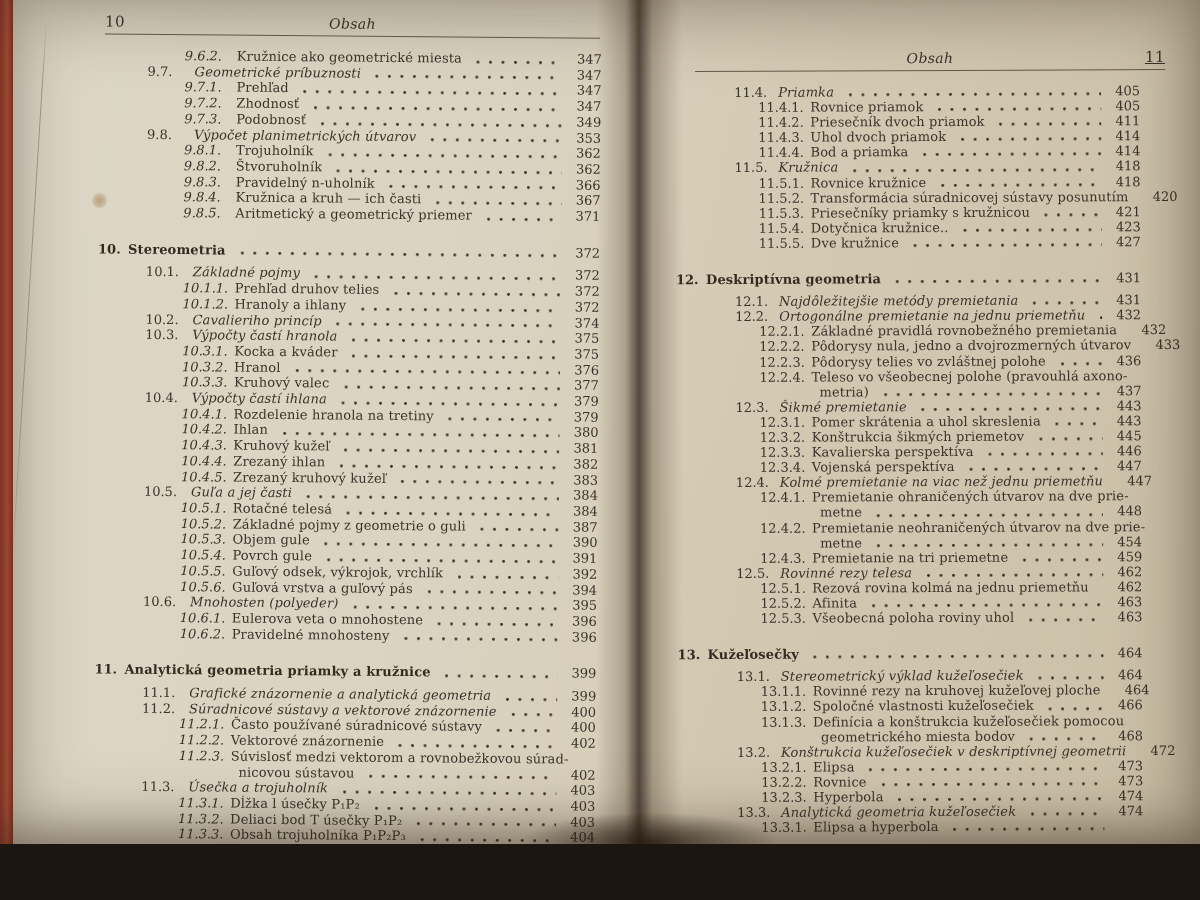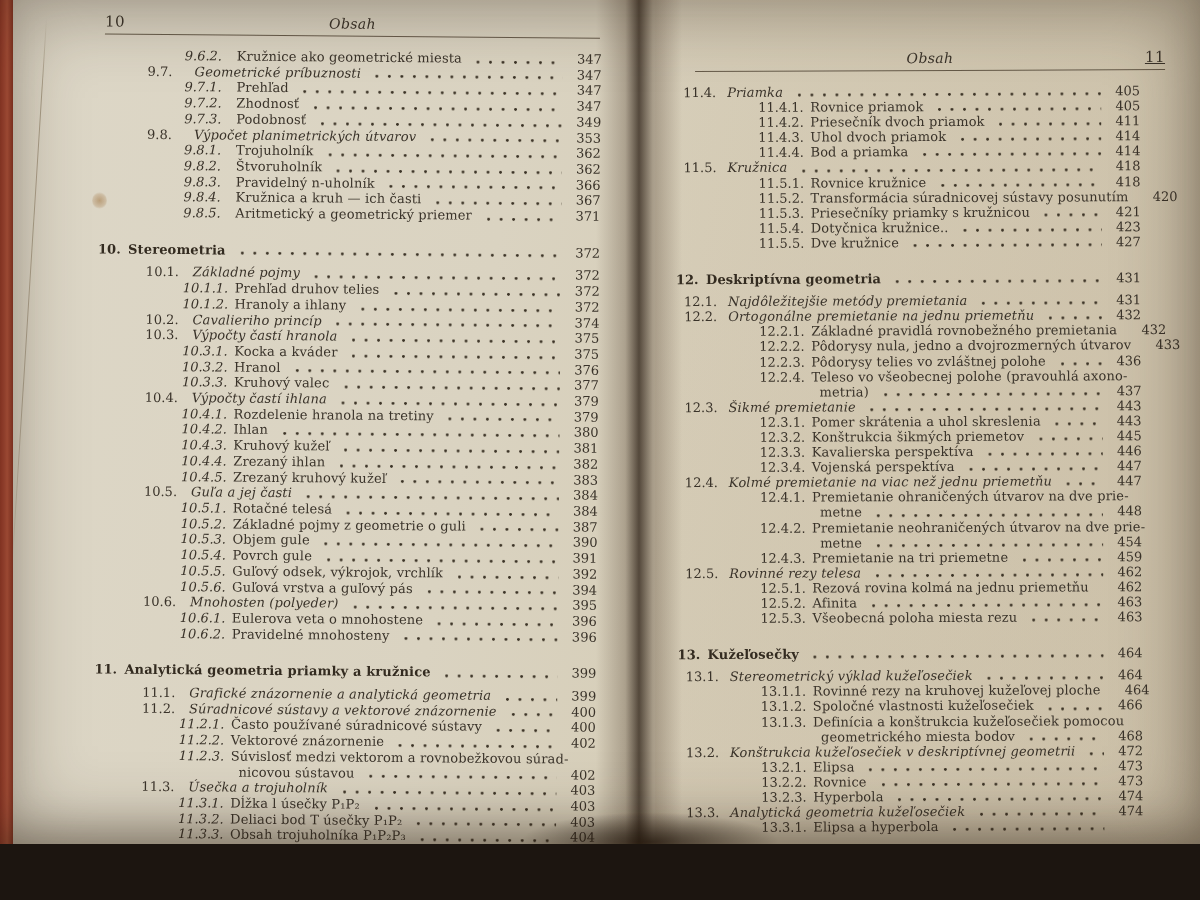--- a/index.html
+++ b/index.html
@@ -73,21 +73,21 @@
   .row.gap-big{margin-top:21px;}
   .row.gap-small{margin-top:7px;}
   .row.lvl-ch .num,.row.lvl-ch .txt{font-weight:700;color:#332b20;}
   .row.lvl-mid .txt{font-style:italic;}
   
   .sheet.left .lvl-ch  .num{margin-left:86px; width:30px;}
   .sheet.left .lvl-mid .num{margin-left:134px;width:47px;}
   .sheet.left .lvl-sub .num{margin-left:171px;width:52px;font-style:italic;}
   .sheet.left .row.cont{padding-left:231px;}
   .sheet.right .lvl-ch  .num{margin-left:20px; width:30px;}
-  .sheet.right .lvl-mid .num{margin-left:28px; width:44px;}
+  .sheet.right .lvl-mid .num{margin-left:79px; width:44px;}
   .sheet.right .lvl-sub .num{margin-left:103px;width:52px;}
   .sheet.right .row.cont{padding-left:163px;}
 
   .watermark{
     position:absolute;right:0px;bottom:2px;
     font-family:"DejaVu Sans","Liberation Sans",sans-serif;
     font-weight:700;font-size:47px;letter-spacing:2px;white-space:nowrap;
     color:rgba(228,224,216,0.40);
     -webkit-text-stroke:2px rgba(128,122,112,0.45);
     text-shadow:0 0 3px rgba(110,104,95,0.25);
@@ -586,21 +586,21 @@
             <span class="pg">462</span>
           </div>
           <div class="row lvl-sub">
             <span class="num">12.5.2.</span>
             <span class="txt">Afinita</span>
             <span class="dots"></span>
             <span class="pg">463</span>
           </div>
           <div class="row lvl-sub">
             <span class="num">12.5.3.</span>
-            <span class="txt">Všeobecná poloha miesta rezu</span>
+            <span class="txt">Všeobecná poloha roviny uhol</span>
             <span class="dots"></span>
             <span class="pg">463</span>
           </div>
           <div class="row lvl-ch gap-big">
             <span class="num">13.</span>
             <span class="txt">Kužeľosečky</span>
             <span class="dots"></span>
             <span class="pg">464</span>
           </div>
           <div class="row lvl-mid gap-small">

